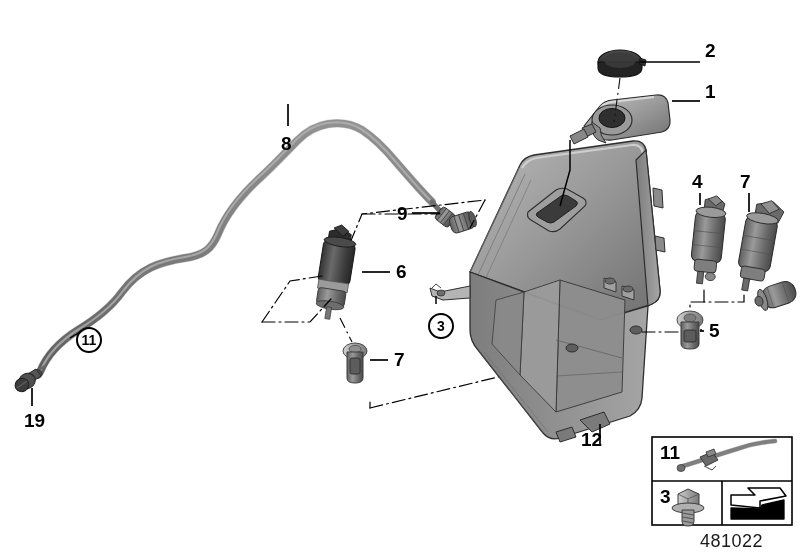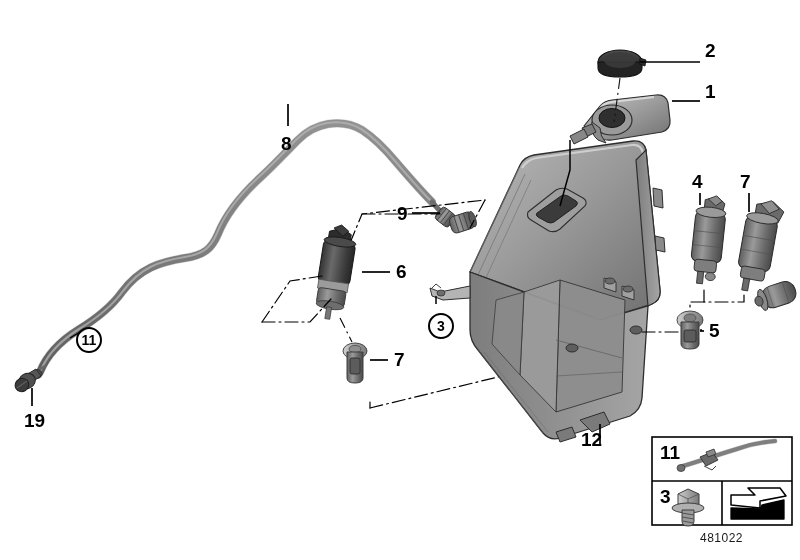--- a/index.html
+++ b/index.html
@@ -12,21 +12,21 @@
     position:absolute;font-family:"Liberation Sans", sans-serif;
     font-weight:bold;color:#000;line-height:1;white-space:nowrap;
   }
   .lbl-num{font-size:19px;}
   .lbl-circ{
     font-size:14px;width:22px;height:22px;border:2px solid #000;
     border-radius:50%;display:flex;align-items:center;justify-content:center;
   }
   .lbl-box{font-size:19px;}
   .partno{
-    position:absolute;font-size:12px;font-weight:normal;color:#1a1a1a;
+    position:absolute;font-size:18px;font-weight:normal;color:#1a1a1a;
     letter-spacing:.5px;font-family:"Liberation Sans", sans-serif;
   }
 </style>
 </head>
 <body>
 
 <div id="root">
 
   <svg id="art" viewBox="0 0 800 560">
     <defs>

